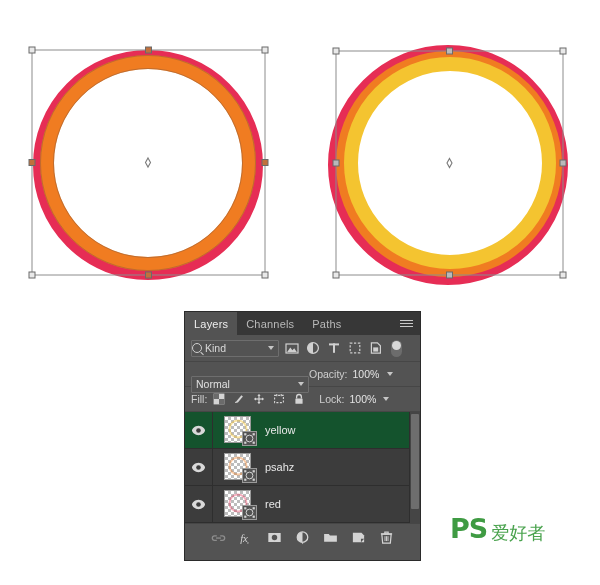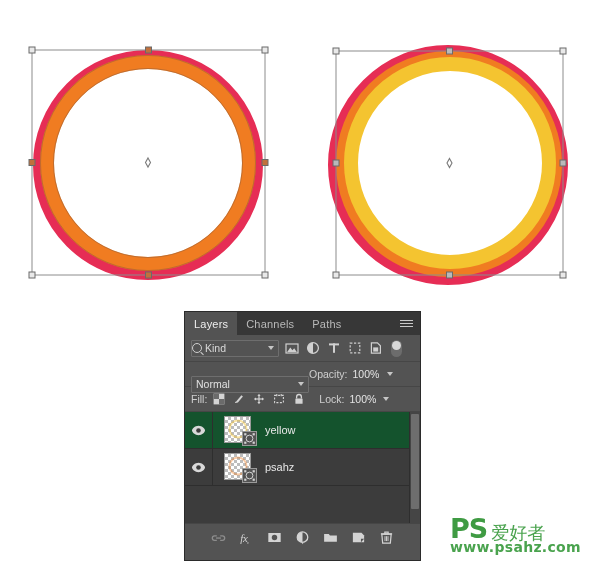--- a/index.html
+++ b/index.html
@@ -516,20 +516,43 @@
             <rect x="1.2" y="1.2" width="2.2" height="2.2" fill="#d4d4d4"></rect>
             <rect x="9.6" y="1.2" width="2.2" height="2.2" fill="#d4d4d4"></rect>
             <rect x="1.2" y="9.6" width="2.2" height="2.2" fill="#d4d4d4"></rect>
             <rect x="9.6" y="9.6" width="2.2" height="2.2" fill="#d4d4d4"></rect>
           </svg>
         </div>
       </div>
       <span class="layer-name">psahz</span>
     </div>
 
+    <div class="layer-row">
+      <div class="eye-cell">
+        <svg width="15" height="11" viewBox="0 0 15 11">
+          <path d="M7.5 0.8 C11.2 0.8 14 4 14 5.5 C14 7 11.2 10.2 7.5 10.2 C3.8 10.2 1 7 1 5.5 C1 4 3.8 0.8 7.5 0.8 Z" fill="#d9d9d9"></path>
+          <circle cx="7.5" cy="5.5" r="2.3" fill="#3c3c3c"></circle>
+        </svg>
+      </div>
+      <div class="thumb-wrap">
+        <div class="thumb">
+          <span class="ring" style="border-color:rgba(230,45,85,.38);"></span>
+        </div>
+        <div class="vmask-badge">
+          <svg width="13" height="13" viewBox="0 0 13 13">
+            <circle cx="6.5" cy="6.5" r="3.4" fill="none" stroke="#d4d4d4" stroke-width="1"></circle>
+            <rect x="1.2" y="1.2" width="2.2" height="2.2" fill="#d4d4d4"></rect>
+            <rect x="9.6" y="1.2" width="2.2" height="2.2" fill="#d4d4d4"></rect>
+            <rect x="1.2" y="9.6" width="2.2" height="2.2" fill="#d4d4d4"></rect>
+            <rect x="9.6" y="9.6" width="2.2" height="2.2" fill="#d4d4d4"></rect>
+          </svg>
+        </div>
+      </div>
+      <span class="layer-name">red</span>
+    </div>
 
     <div class="list-scrollbar">
       <div class="thumbbar"></div>
     </div>
   </div>
 
   <div class="bottom-bar">
     <svg class="bic" viewBox="0 0 16 16">
       <path d="M6.2 6.2 H3.8 A2.4 2.4 0 0 0 3.8 11 H6.2" fill="none" stroke="#8d8d8d" stroke-width="1.4"></path>
       <path d="M9.8 6.2 H12.2 A2.4 2.4 0 0 1 12.2 11 H9.8" fill="none" stroke="#8d8d8d" stroke-width="1.4"></path>
@@ -562,14 +585,13 @@
       <path d="M6.4 6.6 V11.8 M8 6.6 V11.8 M9.6 6.6 V11.8" stroke="#d4d4d4" stroke-width="1"></path>
     </svg>
   </div>
 </div>
 
 <div id="watermark">
   <div class="wm-top">
     <span class="wm-ps">PS</span>
     <span class="wm-cn">爱好者</span>
   </div>
-  <div class="wm-url">www.psahz.com</div>
 </div>
 
 </body></html>

